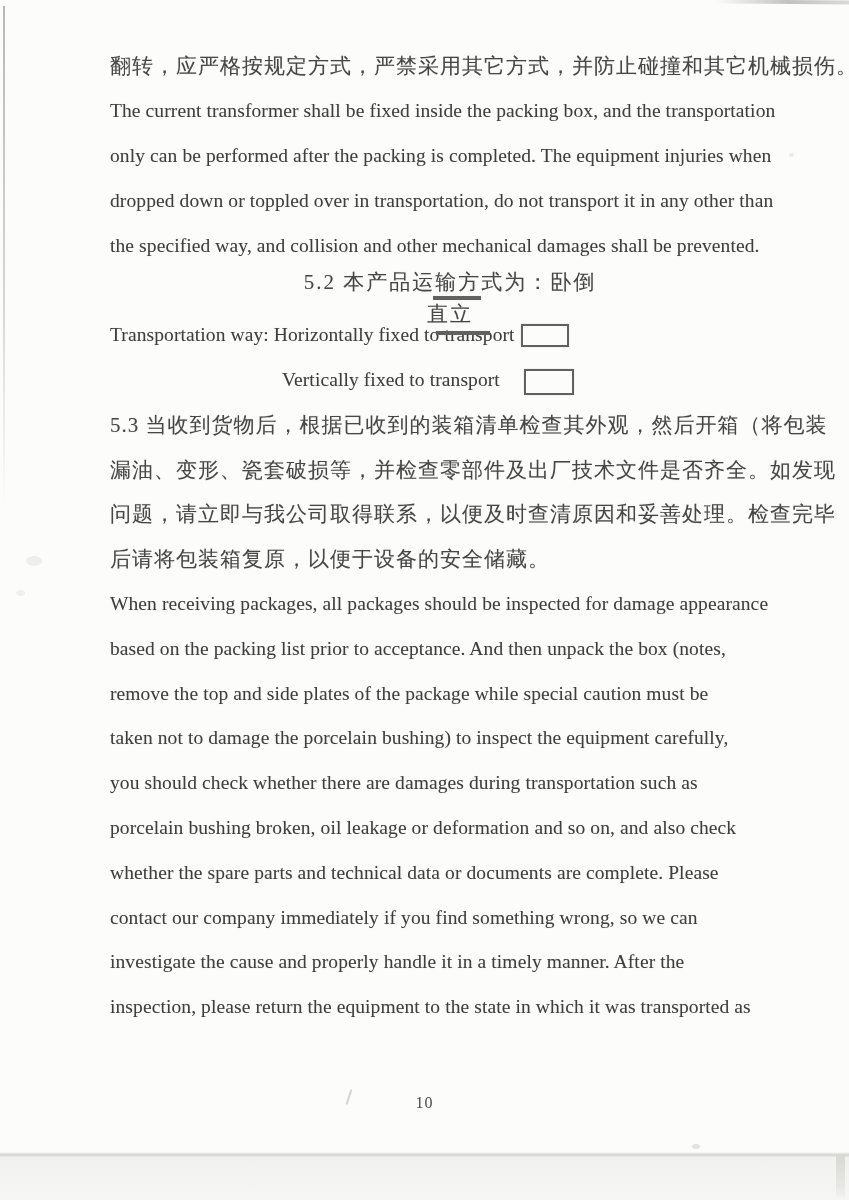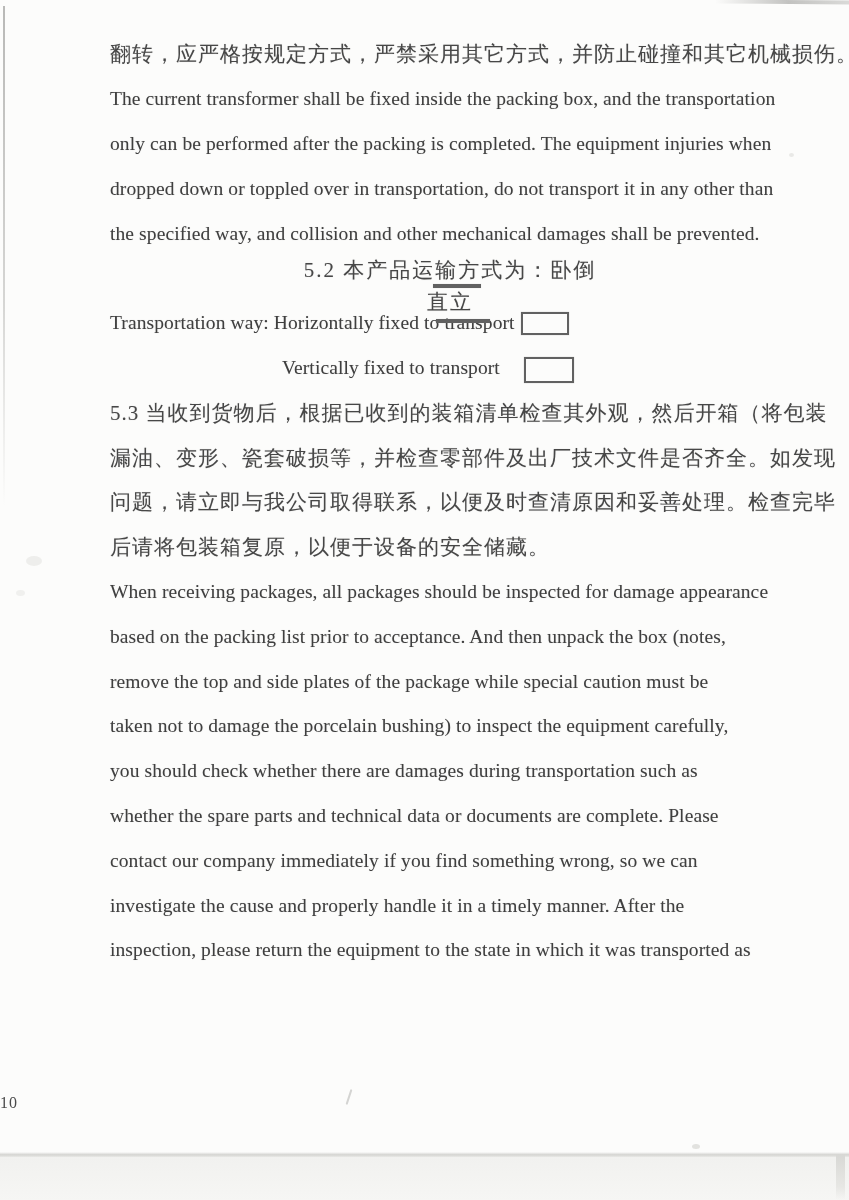--- a/index.html
+++ b/index.html
@@ -34,42 +34,42 @@
   #speck-1{left:26px;top:556px;width:16px;height:10px;border-radius:50%;background:#eeeeec;}
   #speck-2{left:16px;top:590px;width:9px;height:6px;border-radius:50%;background:#f0f0ee;}
   #speck-3{left:692px;top:1144px;width:8px;height:5px;border-radius:50%;background:#e2e2df;}
   #speck-4{left:789px;top:153px;width:5px;height:4px;border-radius:50%;background:#e9e9e7;}
   #faint-slash{
     left:348px;top:1089px;width:2px;height:16px;
     background:#d4d4d2;transform:rotate(18deg);border-radius:1px;
   }
 
   #content{
-    position:absolute;left:110px;top:32px;width:680px;
+    position:absolute;left:110px;top:44px;width:680px;
   }
   .line{
     height:44.8px;display:flex;align-items:center;white-space:nowrap;
     text-shadow:0 0 1px rgba(90,90,90,.28);
   }
   .en{font-size:19.5px;letter-spacing:.1px;}
   .cn{font-size:21px;letter-spacing:1px;color:#474747;}
   .cn-52{letter-spacing:2px;flex-direction:column;}
   .indent-vert{padding-left:172px;}
   .cbox{
     display:inline-block;border:2px solid #616161;background:transparent;
     box-shadow:0 0 1px rgba(100,100,100,.4);
   }
   #cbox-cn-horizontal{width:44px;height:21px;margin-left:14px;}
   #cbox-cn-vertical{width:50px;height:22px;margin-left:26px;transform:translateY(3px);}
   #cbox-en-horizontal{width:44px;height:19px;margin-left:6px;}
   #cbox-en-vertical{width:46px;height:22px;margin-left:24px;transform:translateY(2px);}
   .gap-upright{}
 
   #page-footer{
-    position:absolute;left:0;top:1094px;width:849px;text-align:left;
+    position:absolute;left:0;top:1094px;width:849px;text-align:center;
     font-size:16px;color:#4a4a4a;letter-spacing:1px;
   }
 </style>
 </head>
 <body>
 
 <div class="scan-artifact" id="edge-left"></div>
 <div class="scan-artifact" id="smudge-top-right"></div>
 <div class="scan-artifact" id="bottom-shadow-line"></div>
 <div class="scan-artifact" id="bottom-band"></div>
@@ -109,20 +109,21 @@
   <div class="line cn">5.3 当收到货物后，根据已收到的装箱清单检查其外观，然后开箱（将包装</div>
   <div class="line cn">漏油、变形、瓷套破损等，并检查零部件及出厂技术文件是否齐全。如发现</div>
   <div class="line cn">问题，请立即与我公司取得联系，以便及时查清原因和妥善处理。检查完毕</div>
   <div class="line cn">后请将包装箱复原，以便于设备的安全储藏。</div>
 
   <div class="line en">When receiving packages, all packages should be inspected for damage appearance</div>
   <div class="line en">based on the packing list prior to acceptance. And then unpack the box (notes,</div>
   <div class="line en">remove the top and side plates of the package while special caution must be</div>
   <div class="line en">taken not to damage the porcelain bushing) to inspect the equipment carefully,</div>
   <div class="line en">you should check whether there are damages during transportation such as</div>
+  <div class="line en">porcelain bushing broken, oil leakage or deformation and so on, and also check</div>
   <div class="line en">whether the spare parts and technical data or documents are complete. Please</div>
   <div class="line en">contact our company immediately if you find something wrong, so we can</div>
   <div class="line en">investigate the cause and properly handle it in a timely manner. After the</div>
   <div class="line en">inspection, please return the equipment to the state in which it was transported as</div>
 
 </div>
 
 <div id="page-footer">10</div>
 
 </body></html>

